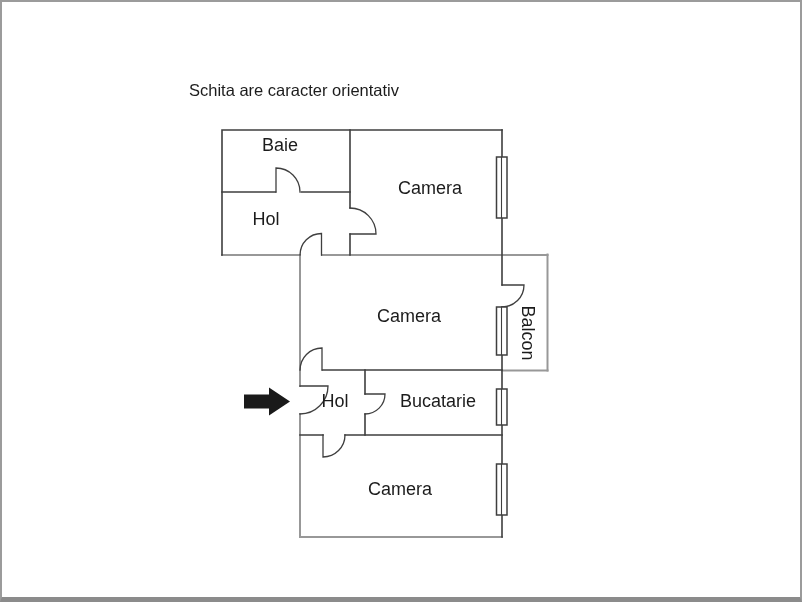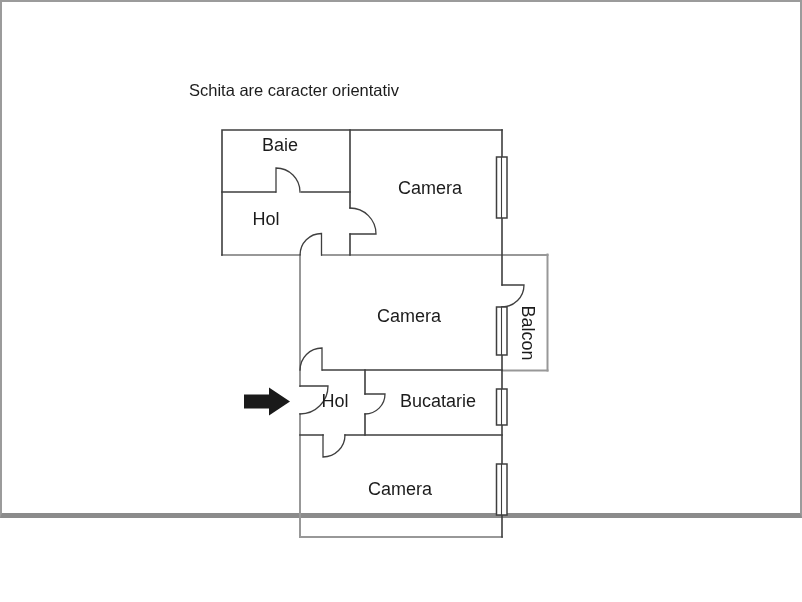--- a/index.html
+++ b/index.html
@@ -7,21 +7,21 @@
     padding: 0;
     width: 802px;
     height: 602px;
     background: #ffffff;
     font-family: "Liberation Sans", "DejaVu Sans", sans-serif;
     overflow: hidden;
   }
   .canvas {
     position: absolute;
     top: 0; left: 0;
-    width: 802px; height: 518px;
+    width: 802px; height: 602px;
     background: #ffffff;
     box-sizing: border-box;
     border-top: 2px solid #9b9b9b;
     border-left: 2px solid #9b9b9b;
     border-right: 2px solid #9b9b9b;
     border-bottom: 5px solid #8b8b8b;
   }
   svg { display: block; }
   text {
     font-family: "Liberation Sans", "DejaVu Sans", sans-serif;

